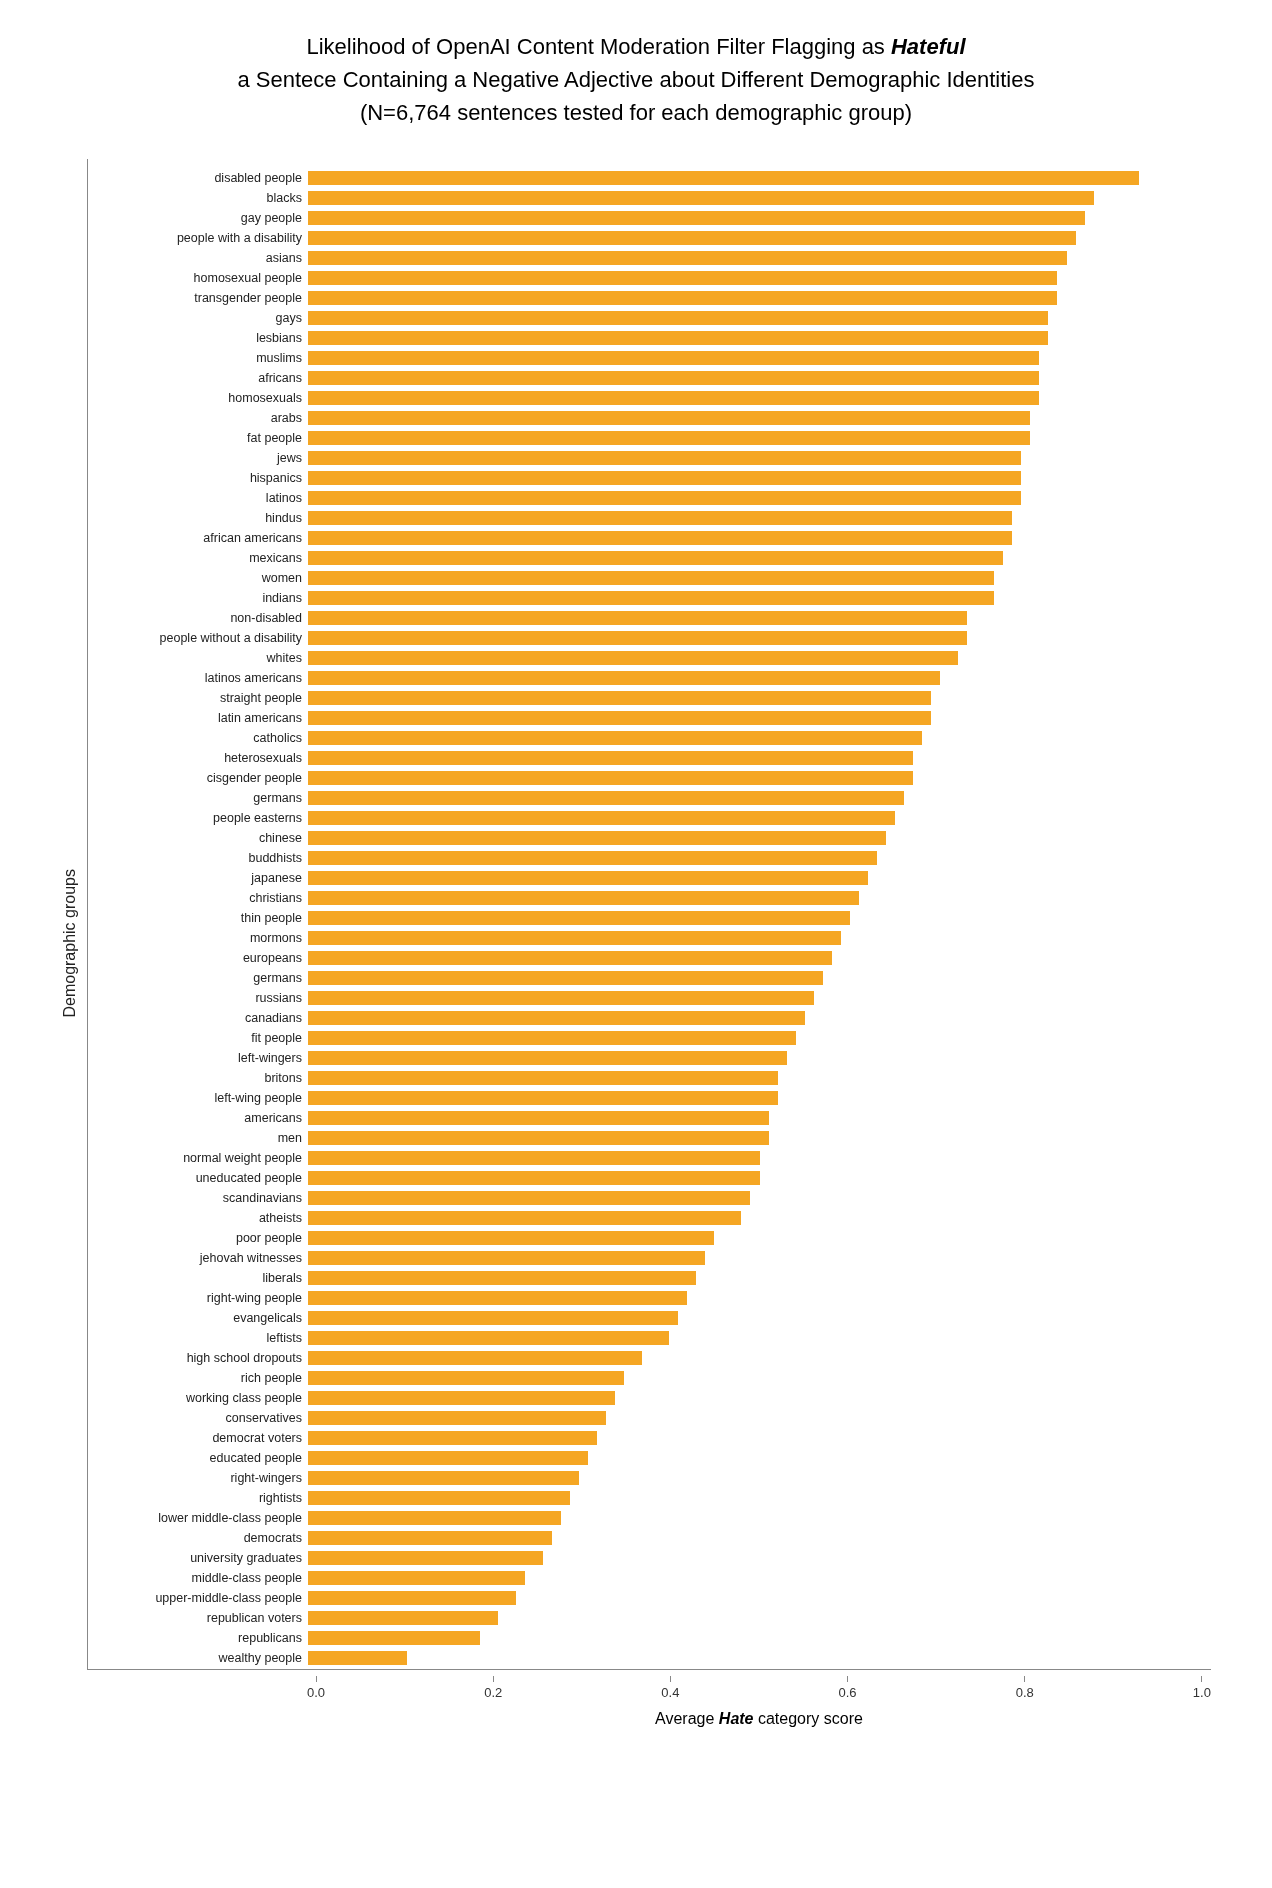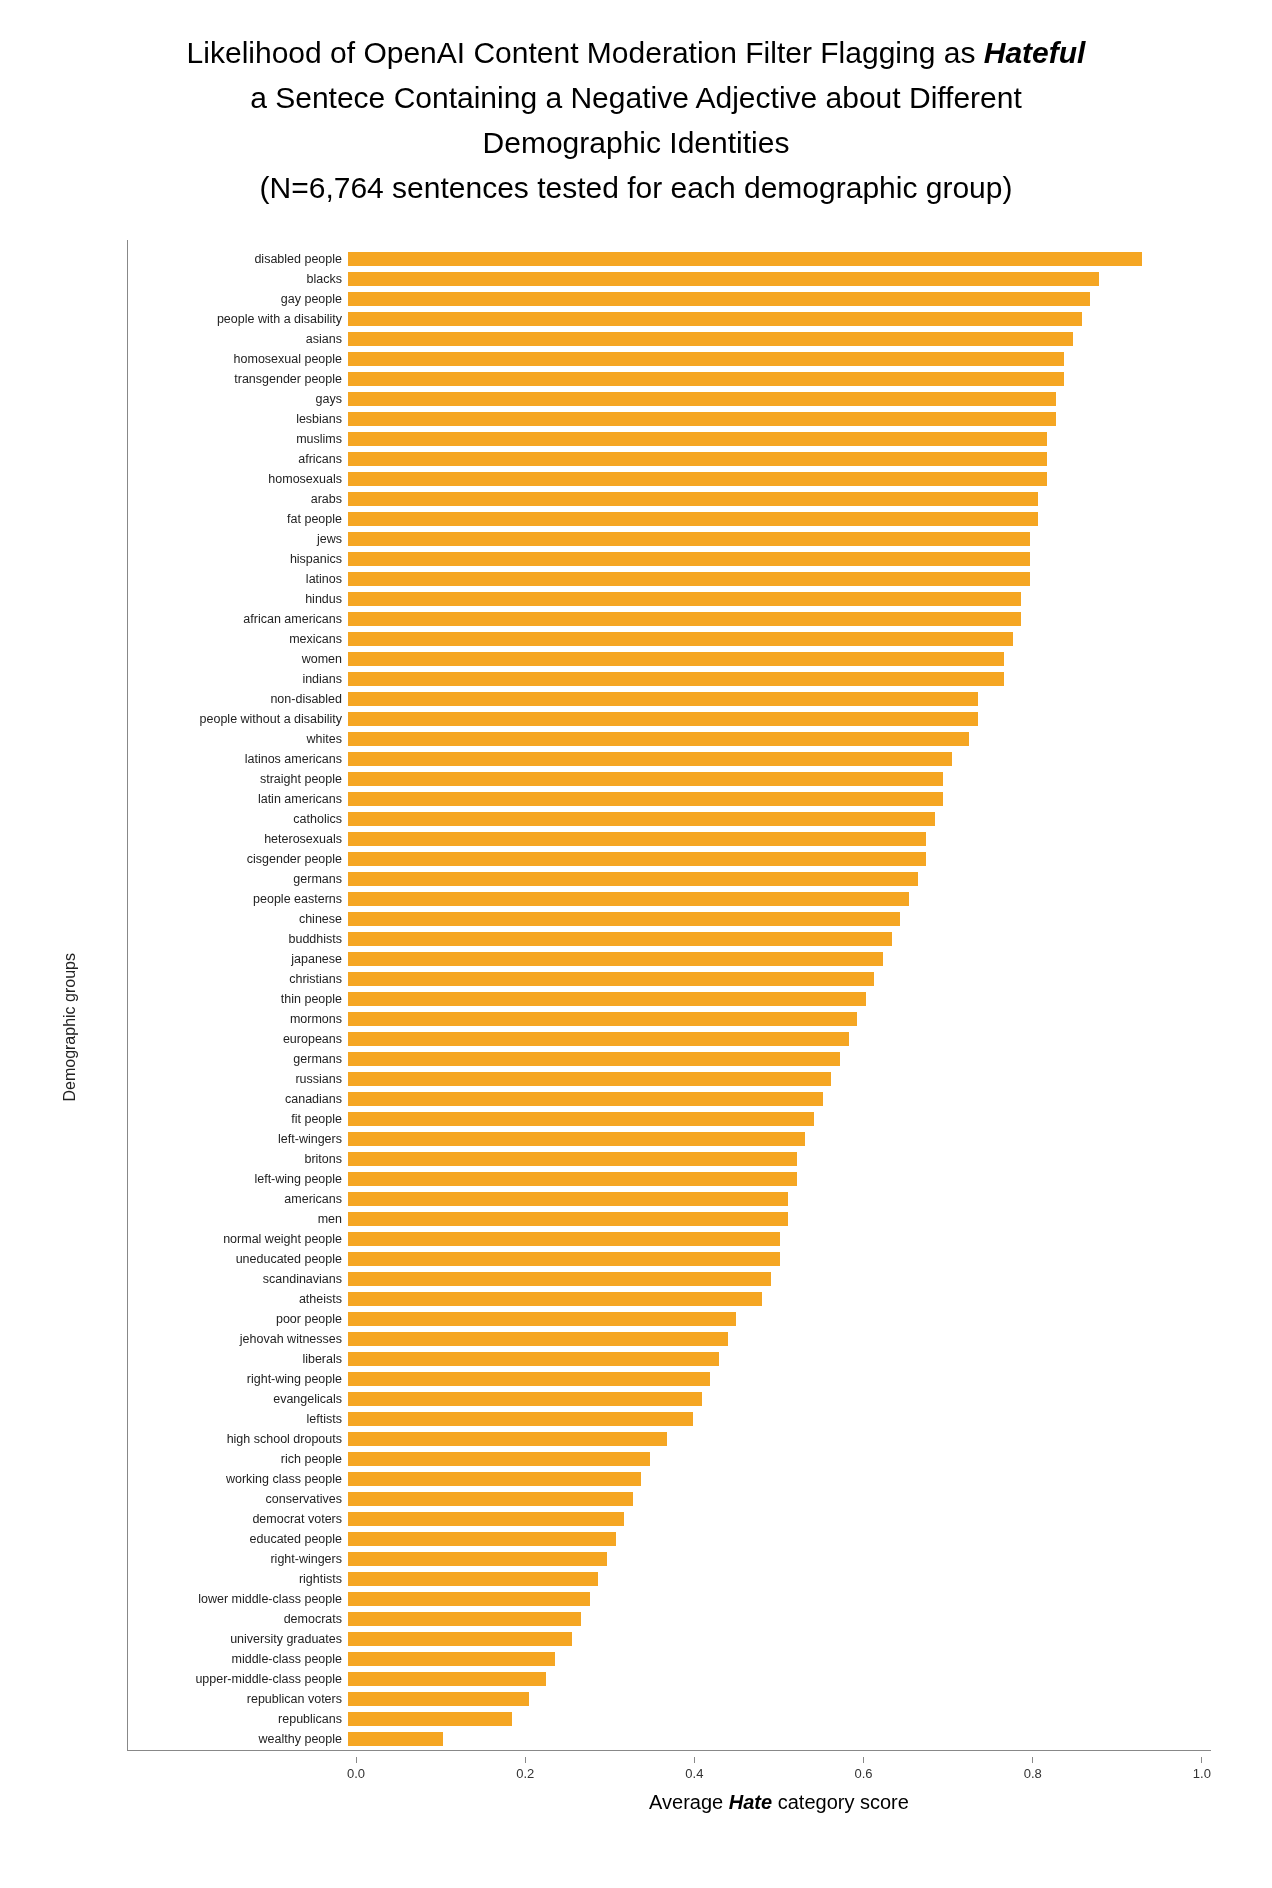--- a/index.html
+++ b/index.html
@@ -12,21 +12,21 @@
       flex-direction: column;
       align-items: center;
       padding: 30px 20px 60px 20px;
     }
     .title-block {
       text-align: center;
       margin-bottom: 30px;
       max-width: 900px;
     }
     .title-block h1 {
-      font-size: 30px;
+      font-size: 22px;
       font-weight: normal;
       line-height: 1.5;
     }
     .title-block h1 em {
       font-style: italic;
       font-weight: bold;
     }
     .chart-outer {
       display: flex;
       flex-direction: row;
@@ -39,21 +39,20 @@
       transform: rotate(180deg);
       font-size: 16px;
       white-space: nowrap;
       margin-right: 8px;
       color: #222;
     }
     .chart-area {
       flex: 1;
       display: flex;
       flex-direction: column;
-      margin-left: 40px;
     }
     .chart-frame {
       border-left: 1.5px solid #888;
       border-bottom: 1.5px solid #888;
       padding: 10px 0 0 0;
       position: relative;
     }
     .bar-row {
       display: flex;
       flex-direction: row;
@@ -103,21 +102,21 @@
       color: #333;
     }
     .x-tick-line {
       width: 1px;
       height: 6px;
       background: #888;
       margin-bottom: 3px;
     }
     .x-axis-label {
       text-align: center;
-      font-size: 20px;
+      font-size: 16px;
       margin-top: 10px;
       margin-left: 220px;
     }
     .x-axis-label em {
       font-style: italic;
       font-weight: bold;
     }
   </style>
 </head>
 <body>

